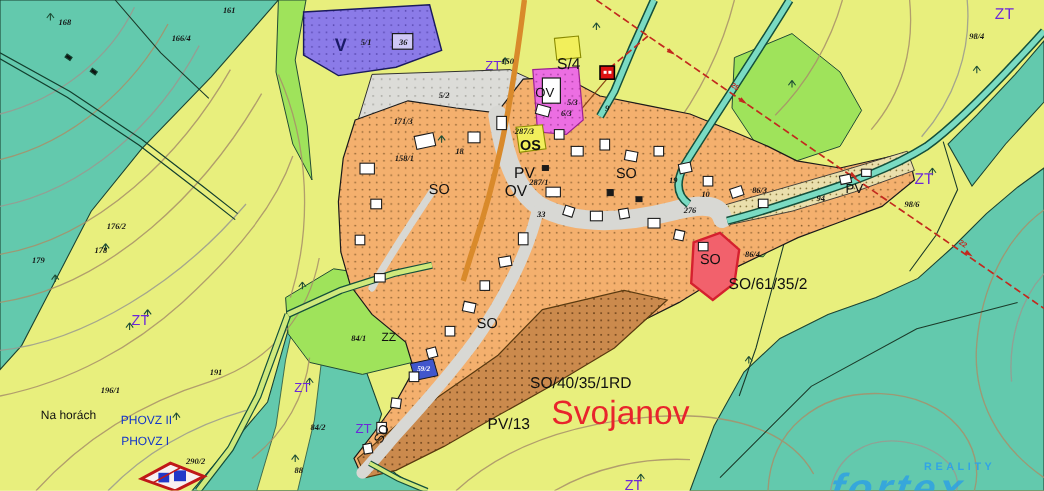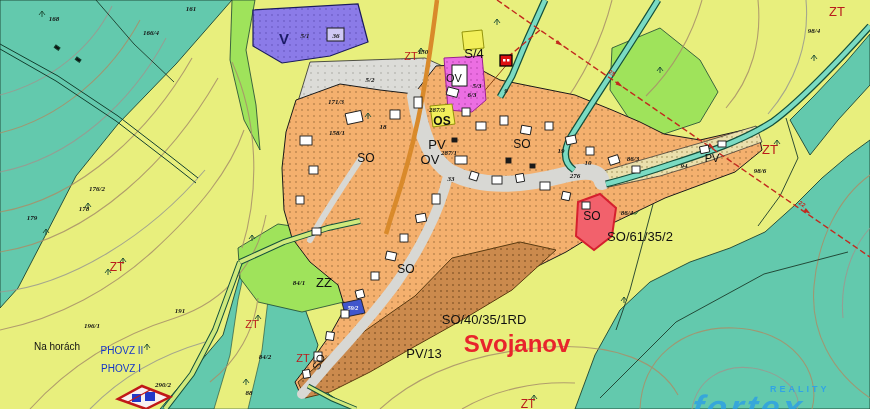--- a/index.html
+++ b/index.html
@@ -2,30 +2,30 @@
 <html><head>
 <meta charset="utf-8">
 <style>
   html,body{margin:0;padding:0;background:#fff;}
   #map{position:relative;width:870px;height:409px;overflow:hidden;background:#E8EF7D;
        font-family:"Liberation Sans",sans-serif;}
   #map svg{position:absolute;left:0;top:0;}
   .lbl{position:absolute;transform:translate(-50%,-50%);color:#101010;white-space:nowrap;
        line-height:1;font-family:"Liberation Sans",sans-serif;}
   .z10{font-size:10px}.z11{font-size:11px}.z12{font-size:12px}.z13{font-size:13px}
-  .z14{font-size:13px}.z15{font-size:15px}
+  .z14{font-size:10px}.z15{font-size:15px}
   .b{font-weight:bold}
   .parcel{font-size:7px;font-family:"Liberation Serif",serif;font-style:italic;
           font-weight:bold;color:#141414;transform:translate(-50%,-50%);position:absolute;
           white-space:nowrap;line-height:1;}
   .blue{color:#1436C8}
   .navy{color:#1a1a66;font-weight:bold}
-  .dkgreen{color:#b91c1c}
+  .dkgreen{color:#6d28d9}
   .white{color:#fff}
-  .town{font-size:24px;font-weight:bold;color:#E8242C;}
+  .town{font-size:28px;font-weight:normal;color:#E8242C;}
   .rot-so{transform:translate(-50%,-50%) rotate(-65deg);}
   .route{position:absolute;transform:translate(-50%,-50%) rotate(34deg);font-size:6px;
          color:#C2291E;font-weight:bold;white-space:nowrap;}
   .wm-reality{position:absolute;left:770px;top:384px;color:#2FA3E8;font-size:9px;
          font-weight:bold;letter-spacing:3px;opacity:.95;}
   .wm-brand{position:absolute;left:692px;top:388px;color:#2B9FE6;font-size:34px;
          font-weight:bold;font-style:italic;letter-spacing:3px;opacity:.8;
          transform:skewX(-8deg);}
 </style>
 </head>

